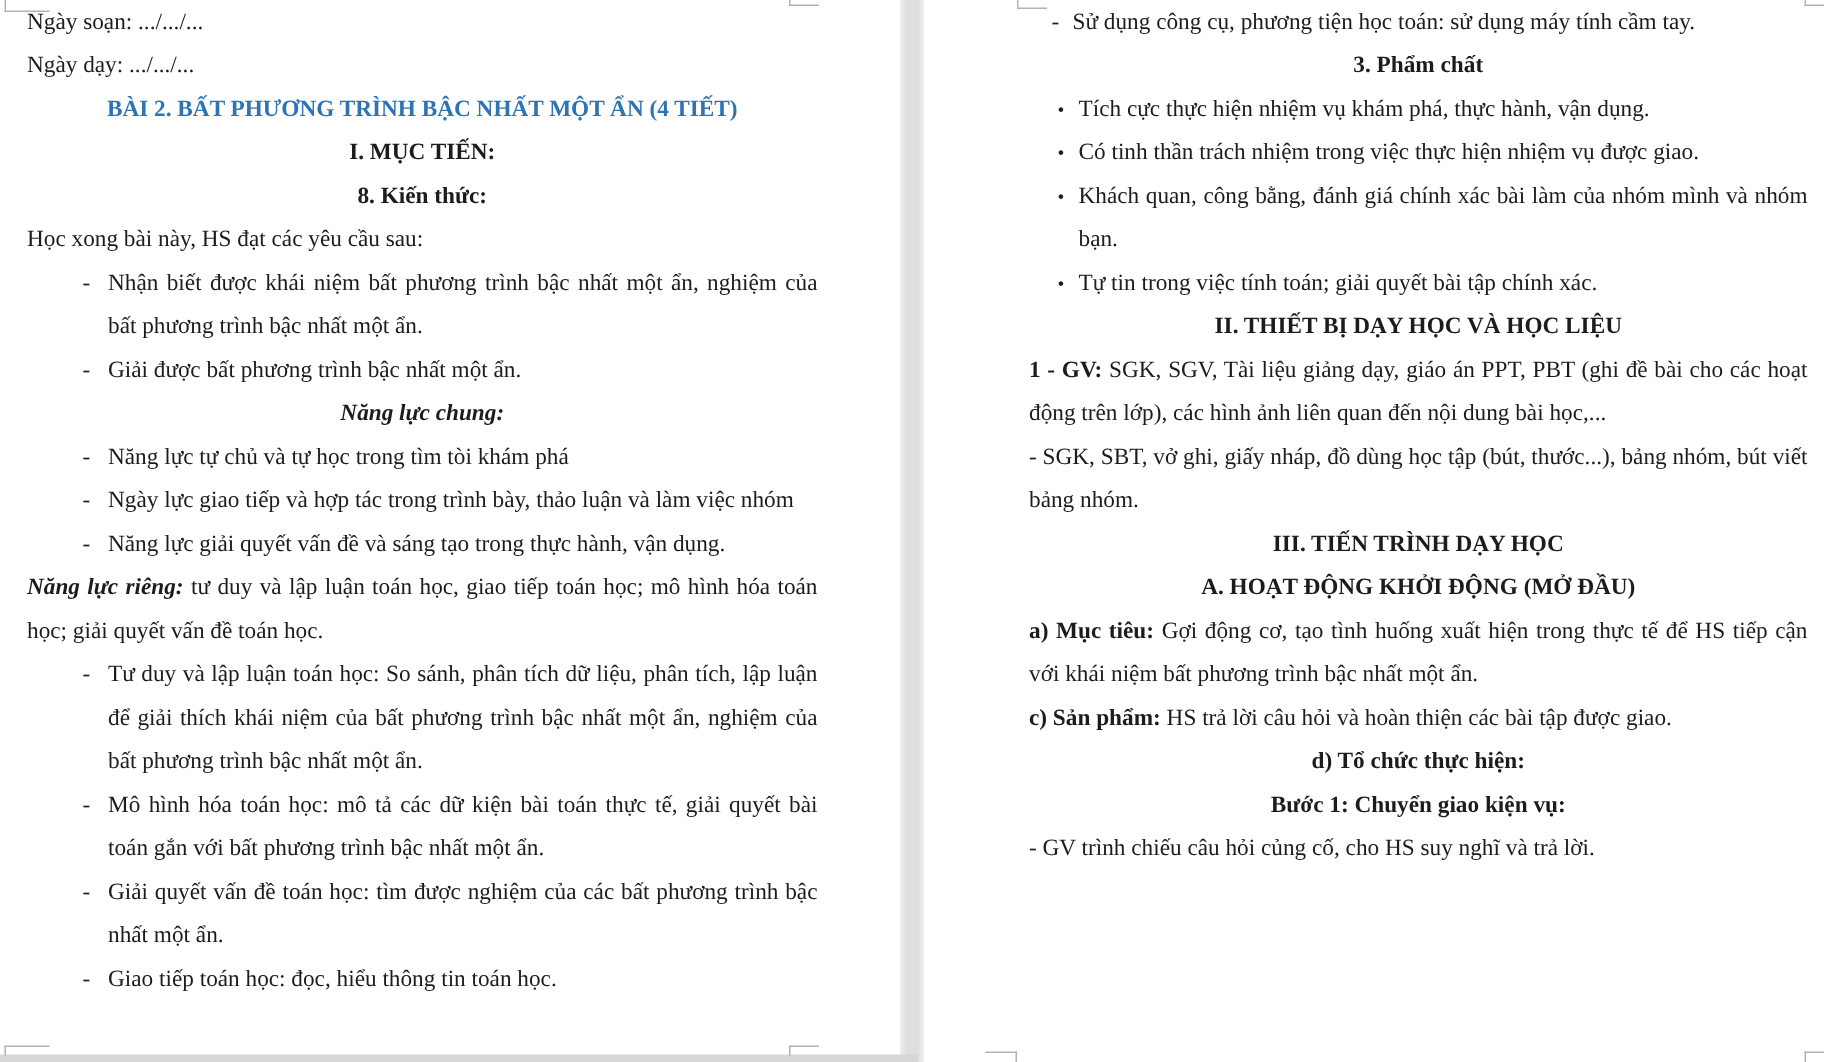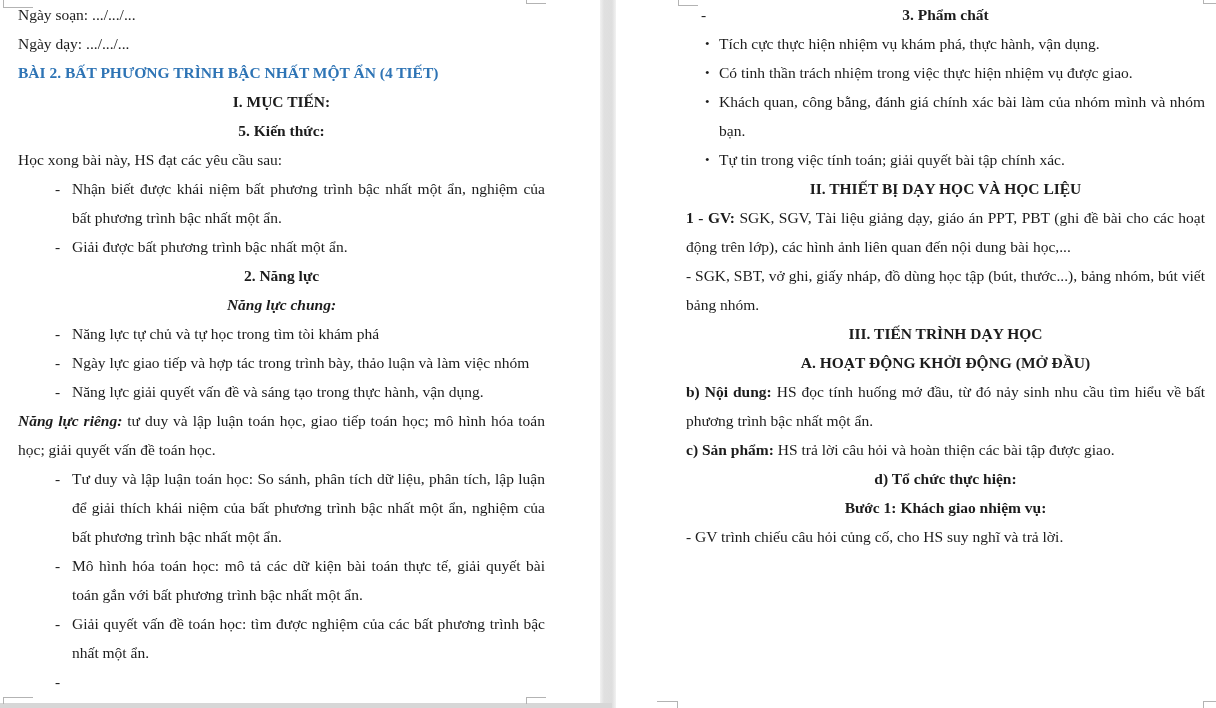--- a/index.html
+++ b/index.html
@@ -12,21 +12,21 @@
   .page{position:absolute;top:0;background:#ffffff;}
   .page-left{left:0;width:600px;height:703px;}
   .page-right{left:616px;width:600px;height:708px;}
   .page-gap{position:absolute;left:600px;top:0;width:16px;height:708px;
     background:linear-gradient(90deg,#f1f1f1 0%,#e0e0e0 25%,#dedede 75%,#f2f2f2 100%);}
   .bottom-gap{position:absolute;left:0;top:703px;width:612px;height:5px;background:#d7d7d7;}
   .content{position:absolute;top:0;}
   .page-left .content{left:18px;width:527px;}
   .page-right .content{left:70px;width:519px;}
   .para{position:relative;margin:0;line-height:29px;font-size:15.5px;text-align:justify;}
-  .para.title{font-weight:bold;}
+  .para.title{text-align:center;font-weight:bold;}
   .para .b{font-weight:bold;}
   .para .i{font-style:italic;}
   .para.heading{text-align:center;}
   .li{position:relative;}
   .page-left .li{padding-left:54px;}
   .page-left .li .marker{position:absolute;left:37px;top:0;}
   .page-right .li.dash{padding-left:29px;}
   .page-right .li.dash .marker{position:absolute;left:15px;top:0;}
   .page-right .li.bullet{padding-left:33px;}
   .page-right .li.bullet .marker{position:absolute;left:19px;top:0;font-size:13px;}
@@ -45,56 +45,55 @@
 <body>
 
 <div class="canvas">
 
   <div class="page page-left">
     <div class="content">
         <div class="para body"><span>Ngày soạn: .../.../...</span></div>
         <div class="para body"><span>Ngày dạy: .../.../...</span></div>
         <div class="para title" style="color: rgb(46, 116, 181);"><span class="b">BÀI 2. BẤT PHƯƠNG TRÌNH BẬC NHẤT MỘT ẨN (4 TIẾT)</span></div>
         <div class="para heading"><span class="b">I. MỤC TIẾN:</span></div>
-        <div class="para heading"><span class="b">5. Kiến thức:</span></div>
+        <div class="para heading"><span class="b">8. Kiến thức:</span></div>
         <div class="para body"><span>Học xong bài này, HS đạt các yêu cầu sau:</span></div>
         <div class="para dash li"><span class="marker">-</span><span>Nhận biết được khái niệm bất phương trình bậc nhất một ẩn, nghiệm của bất phương trình bậc nhất một ẩn.</span></div>
         <div class="para dash li"><span class="marker">-</span><span>Giải được bất phương trình bậc nhất một ẩn.</span></div>
-        <div class="para heading"><span class="b">2. Năng lực</span></div>
         <div class="para heading"><span class="b i">Năng lực chung:</span></div>
         <div class="para dash li"><span class="marker">-</span><span>Năng lực tự chủ và tự học trong tìm tòi khám phá</span></div>
         <div class="para dash li"><span class="marker">-</span><span>Ngày lực giao tiếp và hợp tác trong trình bày, thảo luận và làm việc nhóm</span></div>
         <div class="para dash li"><span class="marker">-</span><span>Năng lực giải quyết vấn đề và sáng tạo trong thực hành, vận dụng.</span></div>
         <div class="para body"><span class="b i">Năng lực riêng: </span><span>tư duy và lập luận toán học, giao tiếp toán học; mô hình hóa toán học; giải quyết vấn đề toán học.</span></div>
         <div class="para dash li"><span class="marker">-</span><span>Tư duy và lập luận toán học: So sánh, phân tích dữ liệu, phân tích, lập luận để giải thích khái niệm của bất phương trình bậc nhất một ẩn, nghiệm của bất phương trình bậc nhất một ẩn.</span></div>
         <div class="para dash li"><span class="marker">-</span><span>Mô hình hóa toán học: mô tả các dữ kiện bài toán thực tế, giải quyết bài toán gắn với bất phương trình bậc nhất một ẩn.</span></div>
         <div class="para dash li"><span class="marker">-</span><span>Giải quyết vấn đề toán học: tìm được nghiệm của các bất phương trình bậc nhất một ẩn.</span></div>
-        <div class="para dash li"><span class="marker">-</span></div>
+        <div class="para dash li"><span class="marker">-</span><span>Giao tiếp toán học: đọc, hiểu thông tin toán học.</span></div>
       </div>
   </div>
 
   <div class="page-gap"></div>
 
   <div class="page page-right">
     <div class="content">
-        <div class="para dash li"><span class="marker">-</span></div>
+        <div class="para dash li"><span class="marker">-</span><span>Sử dụng công cụ, phương tiện học toán: sử dụng máy tính cầm tay.</span></div>
         <div class="para heading"><span class="b">3. Phẩm chất</span></div>
         <div class="para bullet li"><span class="marker">•</span><span>Tích cực thực hiện nhiệm vụ khám phá, thực hành, vận dụng.</span></div>
         <div class="para bullet li"><span class="marker">•</span><span>Có tinh thần trách nhiệm trong việc thực hiện nhiệm vụ được giao.</span></div>
         <div class="para bullet li"><span class="marker">•</span><span>Khách quan, công bằng, đánh giá chính xác bài làm của nhóm mình và nhóm bạn.</span></div>
         <div class="para bullet li"><span class="marker">•</span><span>Tự tin trong việc tính toán; giải quyết bài tập chính xác.</span></div>
         <div class="para heading"><span class="b">II. THIẾT BỊ DẠY HỌC VÀ HỌC LIỆU</span></div>
         <div class="para body"><span class="b">1 - GV: </span><span>SGK, SGV, Tài liệu giảng dạy, giáo án PPT, PBT (ghi đề bài cho các hoạt động trên lớp), các hình ảnh liên quan đến nội dung bài học,...</span></div>
         <div class="para body"><span>- SGK, SBT, vở ghi, giấy nháp, đồ dùng học tập (bút, thước...), bảng nhóm, bút viết bảng nhóm.</span></div>
         <div class="para heading"><span class="b">III. TIẾN TRÌNH DẠY HỌC</span></div>
         <div class="para heading"><span class="b">A. HOẠT ĐỘNG KHỞI ĐỘNG (MỞ ĐẦU)</span></div>
-        <div class="para body"><span class="b">b) Nội dung: </span><span>HS đọc tính huống mở đầu, từ đó nảy sinh nhu cầu tìm hiểu về bất phương trình bậc nhất một ẩn.</span></div>
+        <div class="para body"><span class="b">a) Mục tiêu: </span><span>Gợi động cơ, tạo tình huống xuất hiện trong thực tế để HS tiếp cận với khái niệm bất phương trình bậc nhất một ẩn.</span></div>
         <div class="para body"><span class="b">c) Sản phẩm: </span><span>HS trả lời câu hỏi và hoàn thiện các bài tập được giao.</span></div>
         <div class="para heading"><span class="b">d) Tổ chức thực hiện:</span></div>
-        <div class="para heading"><span class="b">Bước 1: Khách giao nhiệm vụ:</span></div>
+        <div class="para heading"><span class="b">Bước 1: Chuyển giao kiện vụ:</span></div>
         <div class="para body"><span>- GV trình chiếu câu hỏi củng cố, cho HS suy nghĩ và trả lời.</span></div>
       </div>
   </div>
 
   <div class="bottom-gap"></div>
 
   <div class="mark m-tl1"></div>
   <div class="mark m-tr1"></div>
   <div class="mark m-tl2"></div>
   <div class="mark m-tr2"></div>

